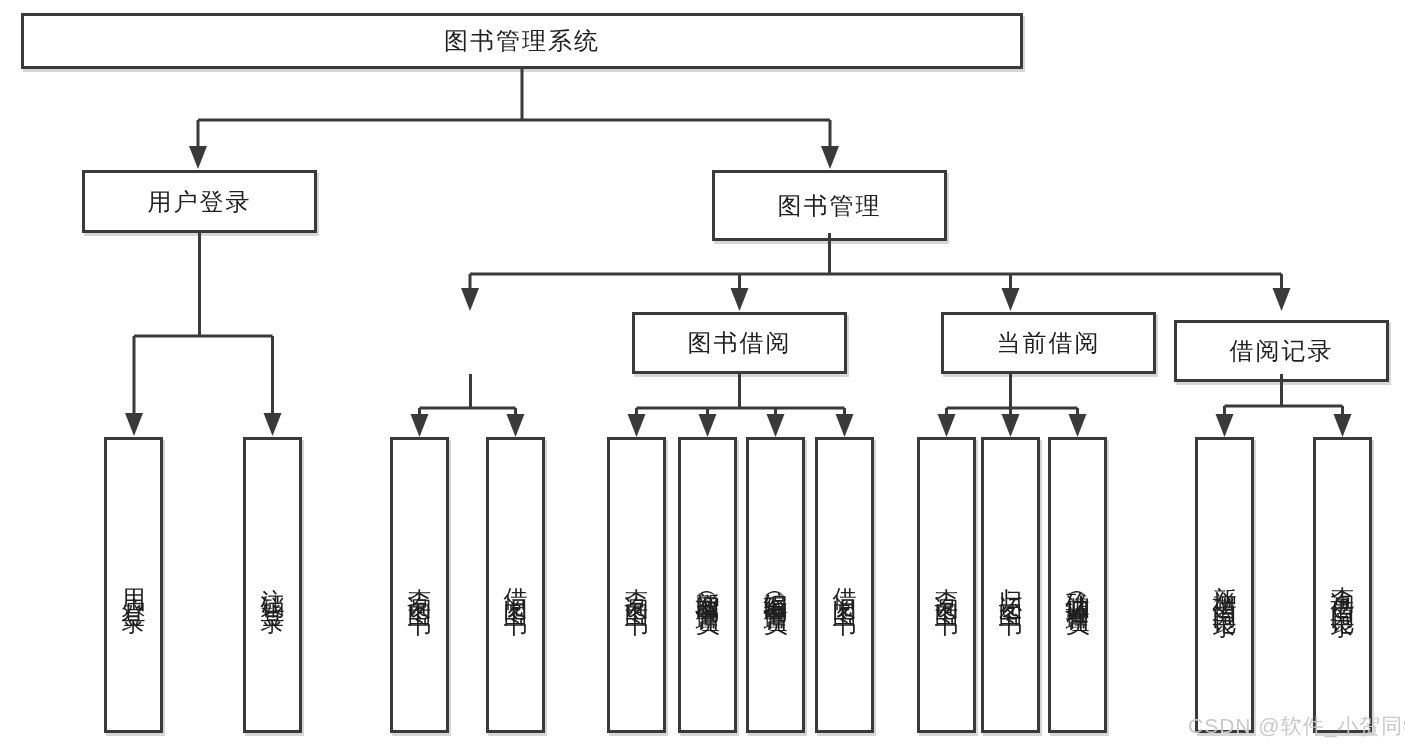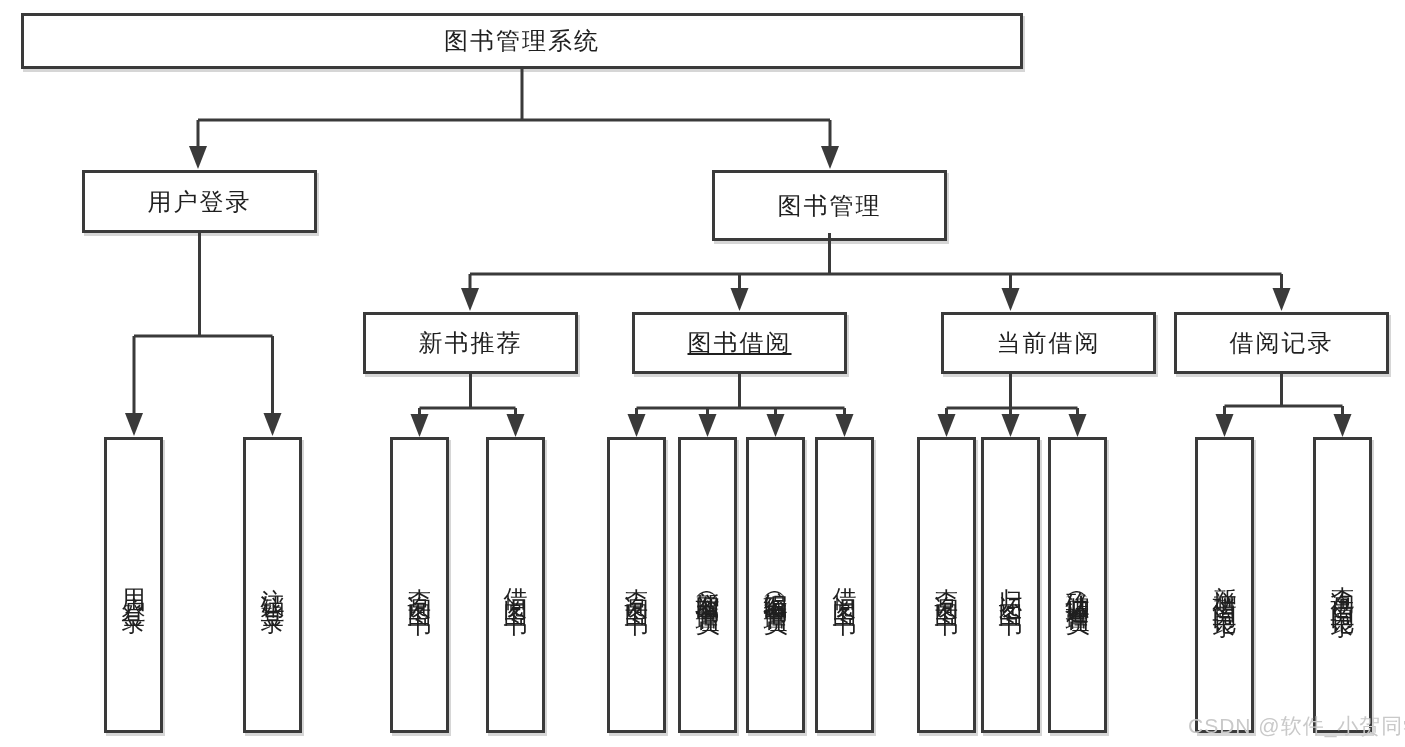--- a/index.html
+++ b/index.html
@@ -15,21 +15,21 @@
     box-shadow:2px 3px 0 rgba(0,0,0,0.16);
   }
   .node .lbl{font-size:24px;letter-spacing:2px;white-space:nowrap;}
   
   .root{left:21px;top:13px;width:1002px;height:56px;}
   
   .l2a{left:82px;top:170px;width:235px;height:63px;}
   .l2b{left:712px;top:170px;width:235px;height:71px;}
   
   .l3{top:312px;width:215px;height:62px;}
-  .l3a{left:363px;} .l3b{left:632px;text-decoration:underline;} .l3c{left:903px;margin-left:38px;} .l3d{left:1174px;}
+  .l3a{left:363px;} .l3b{left:632px;} .l3c{left:903px;margin-left:38px;} .l3d{left:1174px;margin-top:8px;}
   
   .leaf{top:437px;width:59px;height:296px;}
   .leaf .vlbl{
     writing-mode:vertical-rl;text-orientation:mixed;
     font-size:24px;letter-spacing:8px;line-height:1;white-space:nowrap;
   }
   .leaf .vlbl.len6{letter-spacing:6px;}
   .leaf .vlbl.len9{letter-spacing:3px;}
   .fx1{left:104px;} .fx2{left:243px;}
   .fx3{left:390px;} .fx4{left:486px;}
@@ -53,23 +53,20 @@
     <span class="lbl">图书管理系统</span>
   </div>
 
   <div class="node l2a">
     <span class="lbl">用户登录</span>
   </div>
   <div class="node l2b">
     <span class="lbl">图书管理</span>
   </div>
 
-  <div class="node l3 l3a">
-    <span class="lbl">新书推荐</span>
-  </div>
   <div class="node l3 l3b">
     <span class="lbl">图书借阅</span>
   </div>
   <div class="node l3 l3c">
     <span class="lbl">当前借阅</span>
   </div>
   <div class="node l3 l3d">
     <span class="lbl">借阅记录</span>
   </div>
 

